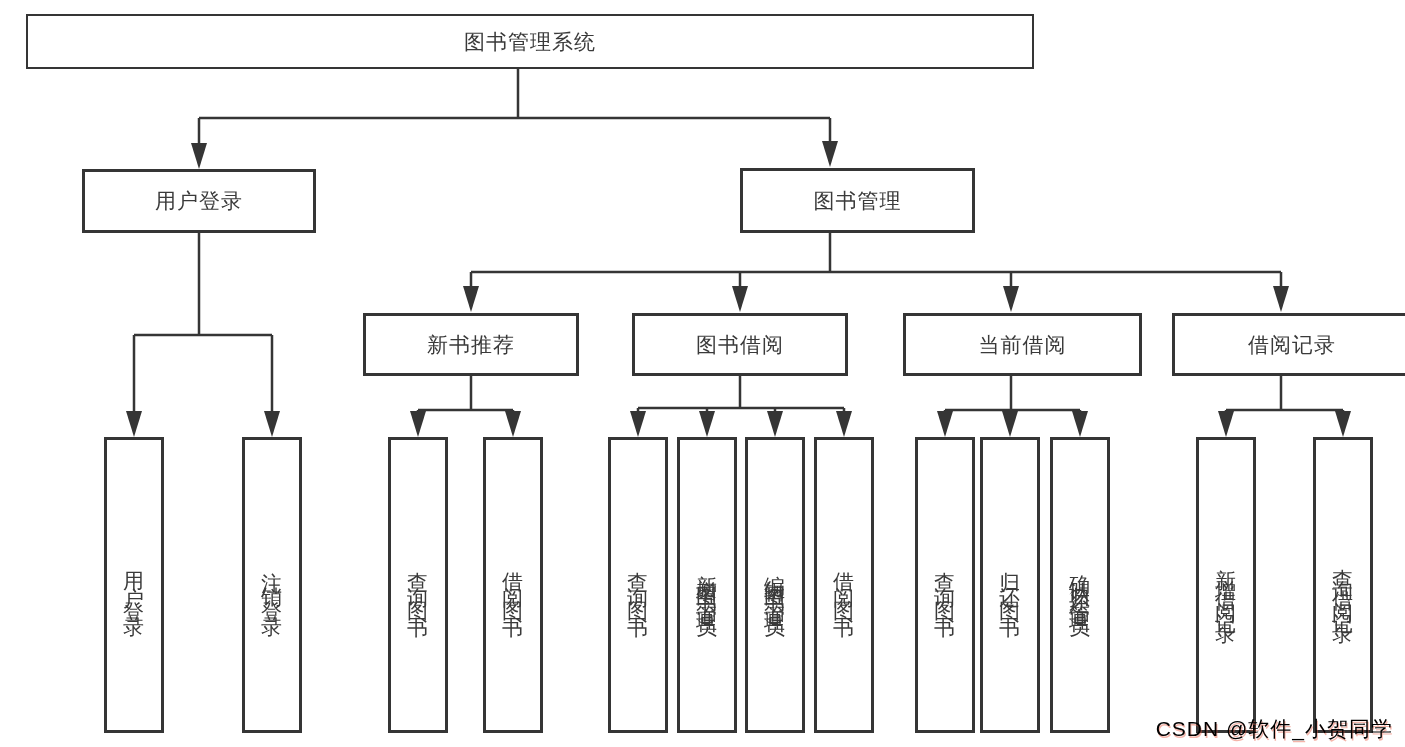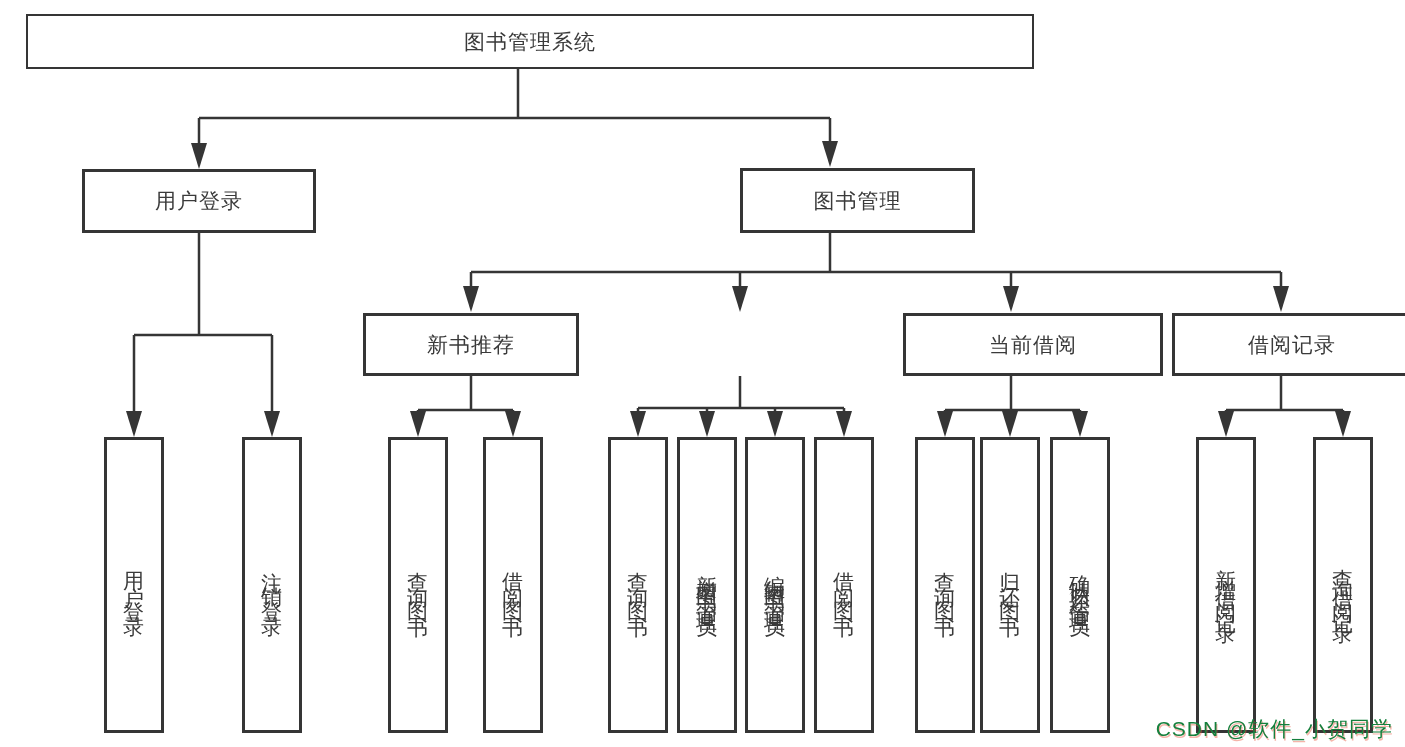--- a/index.html
+++ b/index.html
@@ -48,21 +48,21 @@
     white-space: nowrap;
   }
   .sp4 { letter-spacing: 15px; }
   .sp6 { letter-spacing: 11px; }
   .sp9 { letter-spacing: 6px; }
   .watermark {
     position: absolute;
     right: 12px;
     bottom: 4px;
     font-size: 21px;
-    color: #15803d;
+    color: #000000;
     letter-spacing: 1px;
     text-shadow: 1px 2px 0 rgba(232, 90, 66, 0.45);
     white-space: nowrap;
   }
 </style>
 </head>
 <body>
 
 <div class="canvas">
 
@@ -105,21 +105,22 @@
       <polygon points="1335,411 1351,411 1343,437"></polygon>
     </g>
   </svg>
 
   <div class="box hbox root" style="left:26px; top:14px; width:1008px; height:55px;text-align:center;">图书管理系统</div>
 
   <div class="box hbox" style="left:82px; top:169px; width:234px; height:64px;">用户登录</div>
   <div class="box hbox" style="left:712px; top:168px; width:235px; height:65px;margin-left:28px;">图书管理</div>
 
   <div class="box hbox" style="left:363px; top:313px; width:216px; height:63px;text-align:right;">新书推荐</div>
-  <div class="box hbox" style="left:903px; top:313px; width:260px; height:63px;">当前借阅</div>
+  <div class="box hbox" style="left:632px; top:313px; width:216px; height:63px;">图书借阅</div>
+  <div class="box hbox" style="left:903px; top:313px; width:239px; height:63px;">当前借阅</div>
   <div class="box hbox" style="left:1172px; top:313px; width:240px; height:63px;">借阅记录</div>
 
   <div class="box vbox" style="left:104px;">
     <span class="vtext sp4">用户登录</span>
   </div>
   <div class="box vbox" style="left:242px;">
     <span class="vtext sp4">注销登录</span>
   </div>
 
   <div class="box vbox" style="left:388px;">

